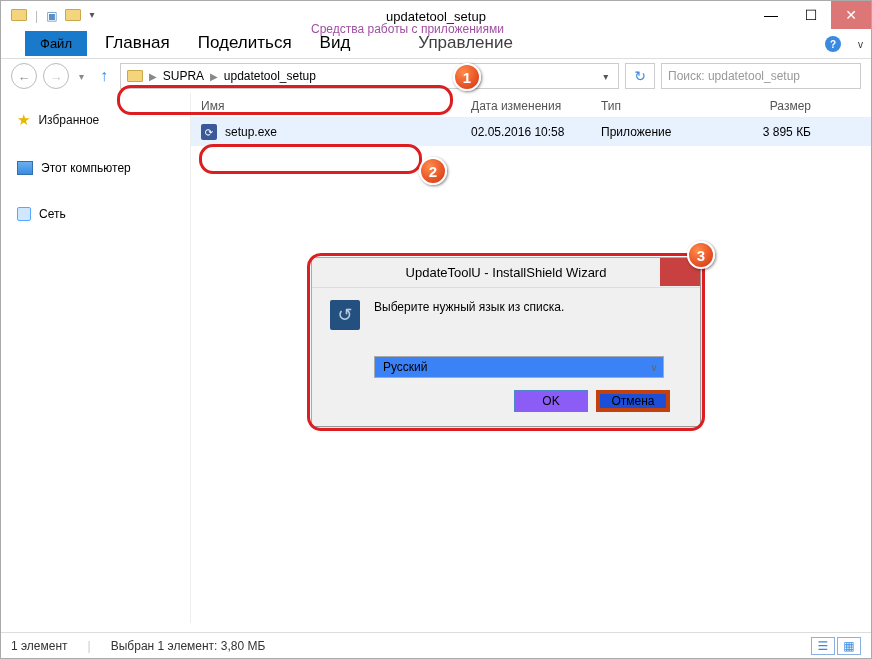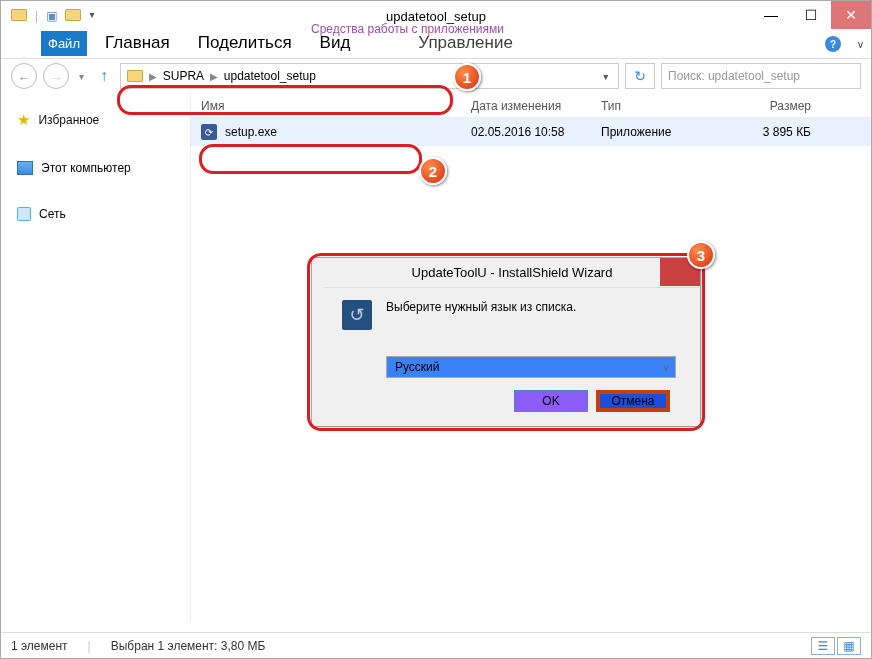--- a/index.html
+++ b/index.html
@@ -9,21 +9,21 @@
   .titlebar { height: 30px; background: #fff; display: flex; align-items: center; position: relative; }
   .titlebar .quick-access { display: flex; gap: 8px; padding: 0 10px; }
   .titlebar .title-center { position: absolute; left: 50%; transform: translateX(-50%); font-size: 13px; }
   .titlebar .context-tab { position: absolute; left: 310px; top: 21px; color: #a050a0; font-size: 12px; }
   .window-controls { position: absolute; right: 0; top: 0; display: flex; }
   .wc-btn { width: 40px; height: 28px; display: flex; align-items: center; justify-content: center; font-size: 14px; }
   .wc-close { background: #d77; color: #fff; }
   
   
   .ribbon-tabs { height: 28px; display: flex; align-items: flex-end; padding-left: 40px; gap: 20px; border-bottom: 1px solid #ddd; position: relative; }
-  .file-tab { position: absolute; left: 40px; top: 0; background: #1979ca; color: #ffffff; padding: 5px 7px; font-size: 13px; }
+  .file-tab { position: absolute; left: 24px; top: 0; background: #1979ca; color: #000000; padding: 5px 15px; font-size: 13px; }
   .rtab { padding: 5px 4px; font-size: 17px; }
   .rtab.first { margin-left: 60px; }
   .rtab.ctx { color: #404040; margin-left: 40px; }
   .help-icon { position: absolute; right: 30px; top: 5px; width: 16px; height: 16px; border-radius: 50%; background: #3a8be0; color: #fff; display: flex; align-items: center; justify-content: center; font-size: 10px; font-weight: bold; }
   .ribbon-chevron { position: absolute; right: 8px; top: 8px; font-size: 10px; color: #333; }
 
   
   .nav-row { height: 34px; display: flex; align-items: center; padding: 0 10px; gap: 6px; background: #fff; }
   .nav-btn { width: 26px; height: 26px; border-radius: 50%; border: 1px solid #bbb; display: flex; align-items: center; justify-content: center; color: #888; font-size: 13px; }
   .nav-fwd { color: #ccc; }
@@ -54,21 +54,21 @@
   .file-row.selected { background: #e8f2ff; }
   .file-icon { width: 16px; height: 16px; background: #3b5998; margin-right: 8px; display: inline-flex; align-items: center; justify-content: center; color: #fff; font-size: 10px; border-radius: 2px; }
   
   
   .statusbar { position: absolute; bottom: 0; left: 0; right: 0; height: 26px; border-top: 1px solid #ddd; display: flex; align-items: center; padding: 0 10px; gap: 20px; color: #333; }
   .statusbar .sep { color: #ccc; }
   .view-btns { position: absolute; right: 10px; display: flex; gap: 2px; }
   .vbtn { width: 24px; height: 18px; border: 1px solid #8ab0e0; display: flex; align-items: center; justify-content: center; color: #3a8be0; }
 
   
-  .dialog { position: absolute; left: 310px; top: 256px; width: 390px; height: 170px; background: #f0f0f0; border-top: 1px solid #aaa; border-left: 1px solid #aaa; border-right: 1px solid #999; border-bottom: 1px solid #999; box-shadow: 1px 1px 2px rgba(0,0,0,0.15); padding-left: 12px; }
+  .dialog { position: absolute; left: 310px; top: 256px; width: 390px; height: 170px; background: #f0f0f0; border-top: 1px solid #aaa; border-left: 1px solid #aaa; border-right: 1px solid #999; border-bottom: 1px solid #999; box-shadow: 1px 1px 2px rgba(0,0,0,0.15); }
   .dlg-title { height: 30px; display: flex; align-items: center; justify-content: center; font-size: 13px; border-bottom: 1px solid #ddd; position: relative; }
   .dlg-close { position: absolute; right: 0; top: 0; width: 40px; height: 28px; background: #c94040; }
   .dlg-body { padding: 12px 18px; }
   .dlg-msg-row { display: flex; gap: 14px; margin-bottom: 26px; }
   .dlg-icon { width: 30px; height: 30px; background: #245080; display: flex; align-items: center; justify-content: center; color: #bcd; font-size: 18px; border-radius: 2px; }
   .dlg-select { width: 290px; margin-left: 44px; height: 22px; border: 1px solid #aaa; background: #3b82f6; display: flex; align-items: center; padding: 0 8px; position: relative; }
   .dlg-select::after { content: "v"; position: absolute; right: 6px; color: #666; font-size: 10px; font-family: monospace;}
   .dlg-btns { display: flex; justify-content: flex-end; gap: 8px; margin: 12px 12px 0 0; }
   .dlg-btn { min-width: 74px; height: 22px; border: 4px solid #c2410c; background: #1d4ed8; display: flex; align-items: center; justify-content: center; }
   .dlg-btn.primary { border: 1px solid #4a88c8; background: #8b5cf6; }

